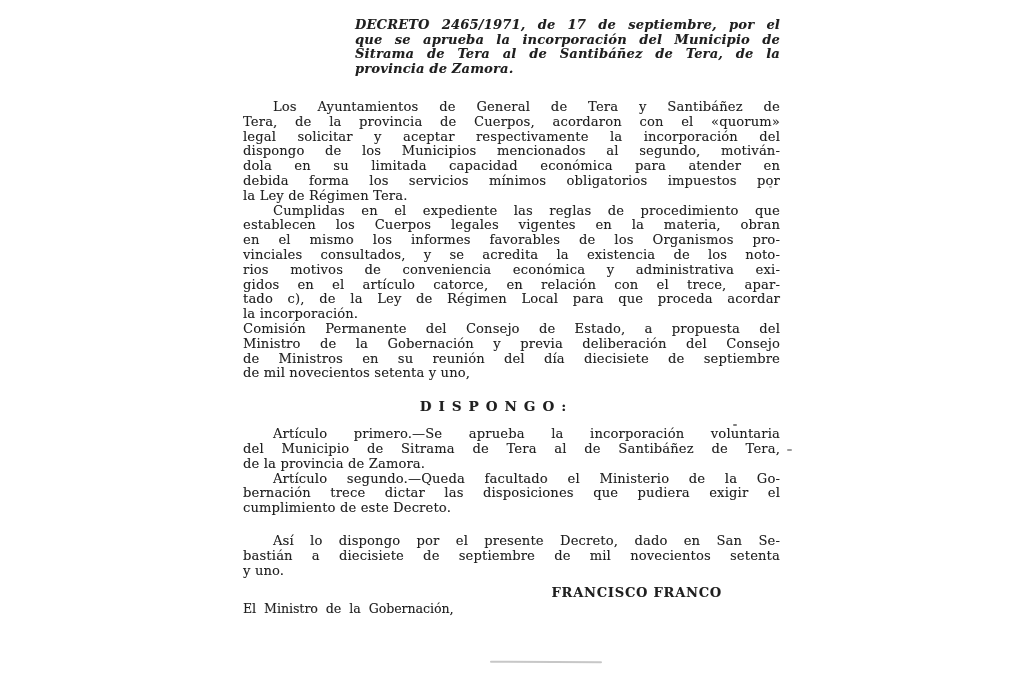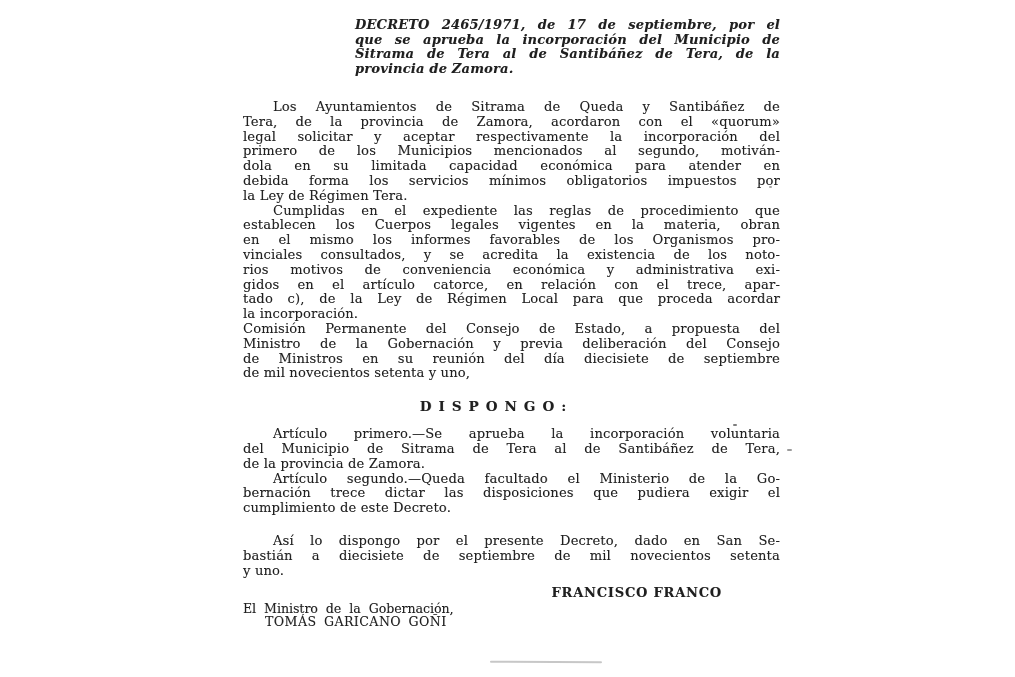--- a/index.html
+++ b/index.html
@@ -95,24 +95,24 @@
   <div class="doc">
 
     <div class="heading">
         <div class="tline">DECRETO 2465/1971, de 17 de septiembre, por el</div>
         <div class="tline">que se aprueba la incorporación del Municipio de</div>
         <div class="tline">Sitrama de Tera al de Santibáñez de Tera, de la</div>
         <div class="tline last">provincia de Zamora.</div>
       </div>
 
     <div class="para">
-        <div class="tline ind">Los Ayuntamientos de Sitrama de Queda y Santibáñez de</div>
-        <div class="tline">Tera, de la provincia de Zamora, acordaron con el «quorum»</div>
+        <div class="tline ind">Los Ayuntamientos de General de Tera y Santibáñez de</div>
+        <div class="tline">Tera, de la provincia de Cuerpos, acordaron con el «quorum»</div>
         <div class="tline">legal solicitar y aceptar respectivamente la incorporación del</div>
-        <div class="tline">primero de los Municipios mencionados al segundo, motiván-</div>
+        <div class="tline">dispongo de los Municipios mencionados al segundo, motiván-</div>
         <div class="tline">dola en su limitada capacidad económica para atender en</div>
         <div class="tline">debida forma los servicios mínimos obligatorios impuestos por</div>
         <div class="tline last">la Ley de Régimen Tera.</div>
       </div>
 
     <div class="para">
         <div class="tline ind">Cumplidas en el expediente las reglas de procedimiento que</div>
         <div class="tline">establecen los Cuerpos legales vigentes en la materia, obran</div>
         <div class="tline">en el mismo los informes favorables de los Organismos pro-</div>
         <div class="tline">vinciales consultados, y se acredita la existencia de los noto-</div>
@@ -146,21 +146,20 @@
     <div class="para closing">
         <div class="tline ind">Así lo dispongo por el presente Decreto, dado en San Se-</div>
         <div class="tline">bastián a diecisiete de septiembre de mil novecientos setenta</div>
         <div class="tline last">y uno.</div>
       </div>
 
     <div class="franco">FRANCISCO FRANCO</div>
 
     <div class="minister-title">El Ministro de la Gobernación,</div>
 
-    <div class="minister-name">TOMÁS GARICANO GOÑI</div>
 
   </div>
 
   <div class="artifact a1"></div>
   <div class="artifact a2"></div>
   <div class="artifact a3"></div>
   <div class="artifact a4"></div>
 </div>
 
 </body></html>

